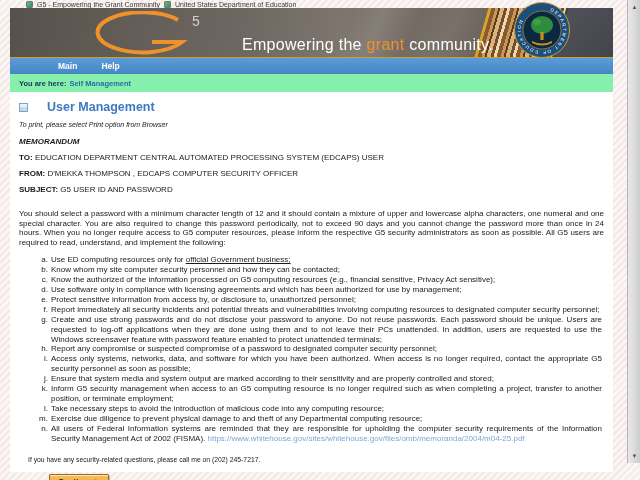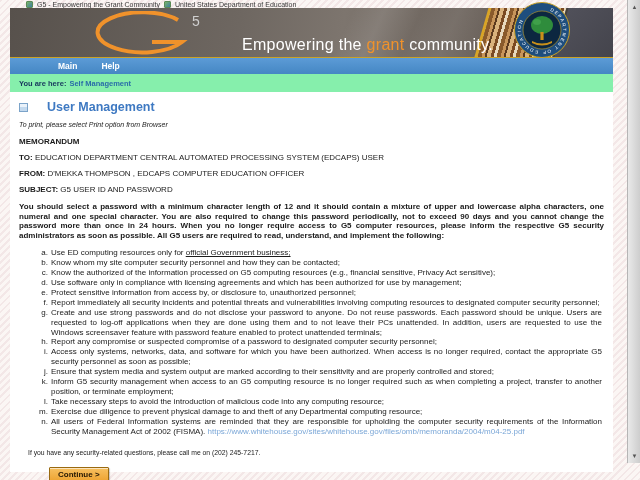--- a/index.html
+++ b/index.html
@@ -34,24 +34,24 @@
   
   .content { position:absolute; left:10px; top:74px; width:603px; height:398px; background:#FFFFFF; }
   .breadcrumb { height:18px; background:#86efac; display:flex; align-items:center; gap:3px;
     padding-left:9px; font-size:7.5px; font-weight:bold; color:#17365D; }
   .breadcrumb .crumb-link { color:#2A6DA8; cursor:pointer; }
   .title-row { display:flex; align-items:center; gap:19px; margin:8px 0 0 9px; }
   .win-icon { width:9px; height:9px; border:1px solid #7BA3C9; background:linear-gradient(#EAF2FA 40%,#C3D9EE 40%); }
   .page-title { font-size:12.5px; font-weight:bold; color:#3E79C2; }
   .print-note { margin:7px 0 0 9px; font-style:italic; font-size:7px; color:#222; }
   .memo { margin:9px 9px 0 9px; font-size:8px; color:#1A1A1A; line-height:1.24; }
-  .memo-head { font-weight:bold; margin-bottom:6px; }
+  .memo-head { font-weight:bold; margin-bottom:6px;font-style:italic; }
   .memo-line { margin-bottom:6px; }
   .memo-line b { font-weight:bold; }
-  .intro { text-align:justify; margin-top:7px;font-weight:bold; }
+  .intro { text-align:justify; margin-top:14px; }
   .memo-list { margin:7px 2px 0 16px; }
   .memo-item { display:flex; }
   .memo-letter { width:13px; text-align:right; margin-right:3px; flex:none; }
   .memo-text { flex:1; text-align:justify; }
   .seg-underline { text-decoration:underline; }
   .seg-link { color:#7BA7D7; cursor:pointer; }
   .footer-note { font-size:6.8px; margin:13px 0 0 9px; color:#1A1A1A; }
   .continue-btn { display:inline-block; margin:9px 0 0 30px; padding:2px 8px 3px; font-size:8px; font-weight:bold;
     color:#241703; background:linear-gradient(#F7C060,#EC9F2B); border:1px solid #9A6A10; border-radius:1px;
     box-shadow:inset 0 1px 0 rgba(255,255,255,.6), 1px 1px 1px rgba(0,0,0,.2); cursor:pointer; }
@@ -120,21 +120,21 @@
     <div class="print-note">To print, please select Print option from Browser</div>
 
     <div class="memo">
       <div class="memo-head">MEMORANDUM</div>
       <div class="memo-line">
         <b>TO:</b>
         <span>EDUCATION DEPARTMENT CENTRAL AUTOMATED PROCESSING SYSTEM (EDCAPS) USER</span>
       </div>
       <div class="memo-line">
         <b>FROM:</b>
-        <span>D'MEKKA THOMPSON , EDCAPS COMPUTER EDUCATION OFFICER</span>
+        <span>D'MEKKA THOMPSON , EDCAPS COMPUTER SECURITY OFFICER</span>
       </div>
       <div class="memo-line">
         <b>SUBJECT:</b>
         <span>G5 USER ID AND PASSWORD</span>
       </div>
       <div class="intro">You should select a password with a minimum character length of 12 and it should contain a mixture of upper and lowercase alpha characters, one numeral and one special character. You are also required to change this password periodically, not to exceed 90 days and you cannot change the password more than once in 24 hours. When you no longer require access to G5 computer resources, please inform the respective G5 security administrators as soon as possible. All G5 users are required to read, understand, and implement the following:</div>
       <div class="memo-list" id="memo-list">
           <div class="memo-item">
             <span class="memo-letter">a.</span>
             <span class="memo-text"><span>Use ED computing resources only for </span><span class="seg-underline">official Government business;</span></span>

